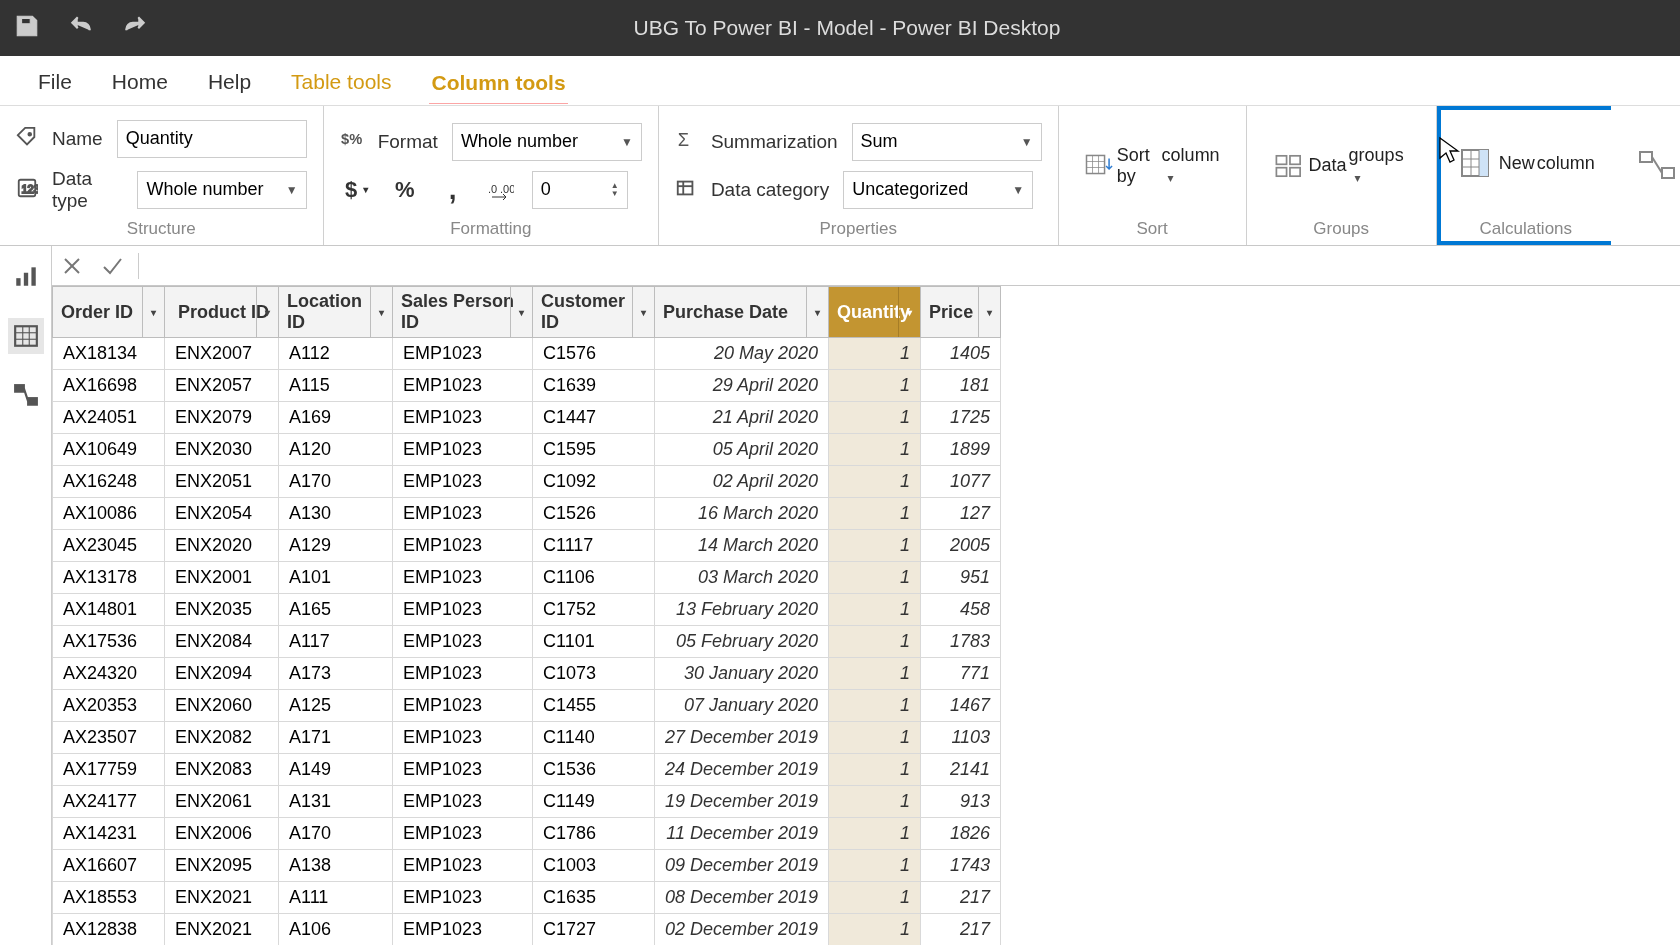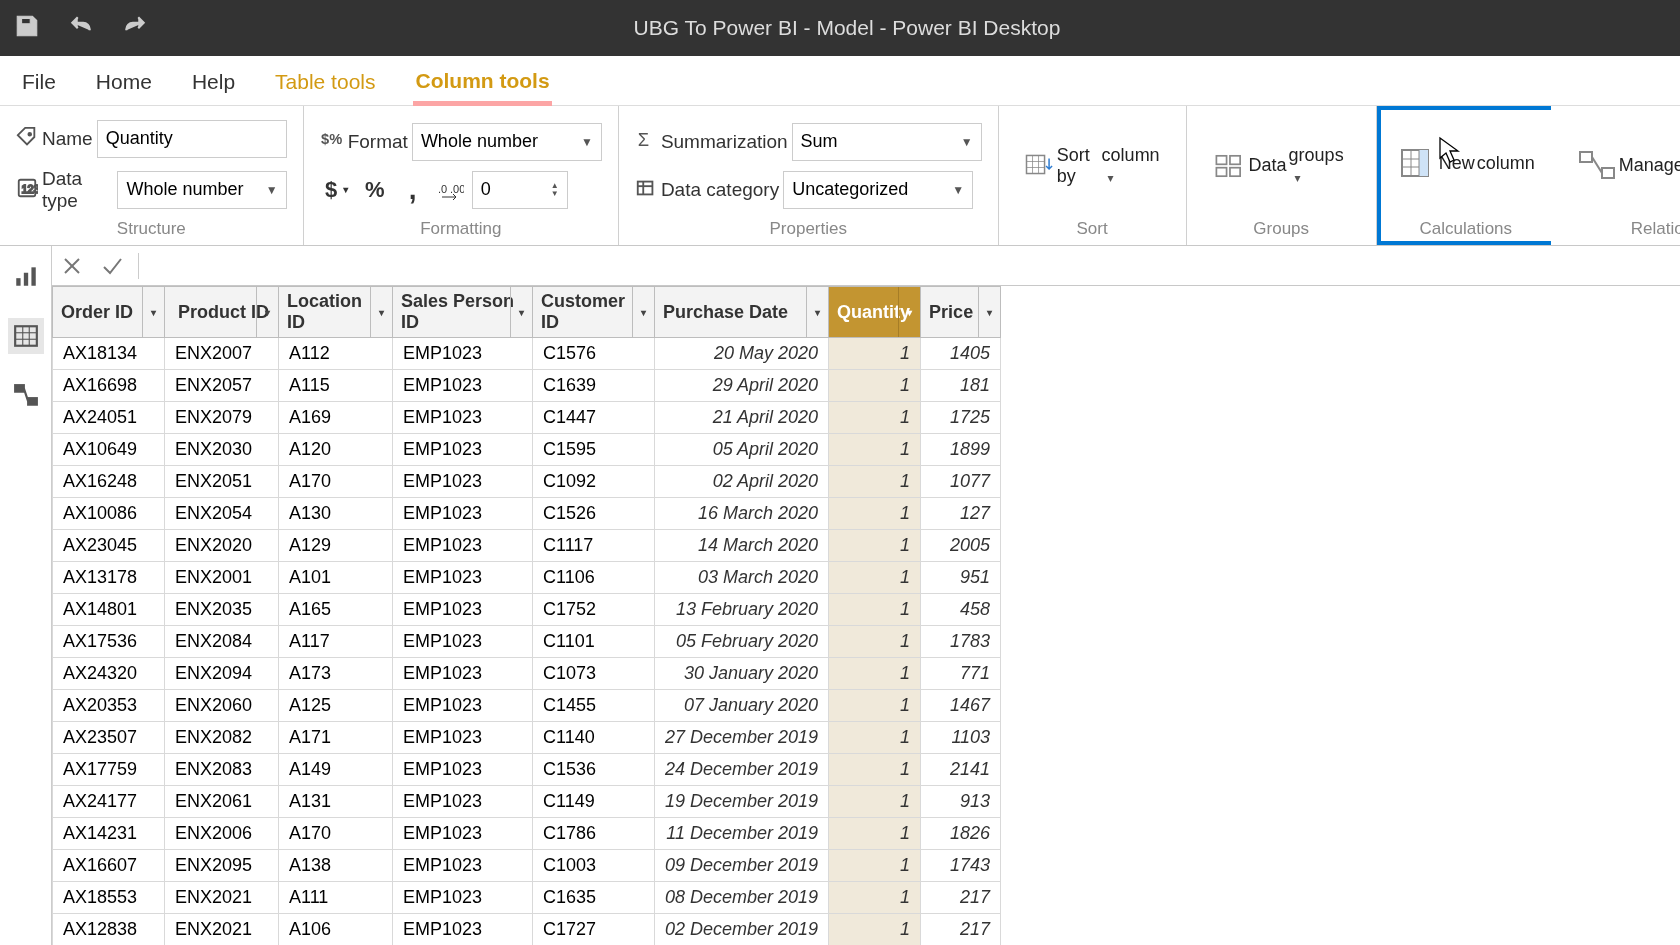--- a/index.html
+++ b/index.html
@@ -5,31 +5,31 @@
   * { margin:0; padding:0; box-sizing:border-box; font-family:"Segoe UI", Arial, sans-serif; }
   body { background:#fff; width:1680px; height:945px; overflow:hidden; }
 
   
   .titlebar { height:56px; background:#333; display:flex; align-items:center; padding:0 14px; }
   .tb-icons { display:flex; align-items:center; gap:28px; }
   .tb-icons svg { width:26px; height:26px; fill:#ccc; stroke:#ccc; }
   .tb-title { flex:1; text-align:center; color:#ddd; font-size:21px; font-weight:400; }
 
   
-  .tabrow { height:50px; background:#fff; display:flex; align-items:center; padding-left:20px; gap:36px; border-bottom:1px solid #ddd; }
+  .tabrow { height:50px; background:#fff; display:flex; align-items:center; padding-left:36px; gap:36px; border-bottom:1px solid #ddd; }
   .tab { font-size:21px; color:#333; cursor:pointer; padding:10px 2px 8px 2px; }
   .tab.amber { color:#d39a13; }
-  .tab.active { color:#d39a13; font-weight:600; border-bottom:5px solid #fca5a5; position:relative; top:2px;text-align:center;}
+  .tab.active { color:#d39a13; font-weight:600; border-bottom:1px solid #fca5a5; position:relative; top:2px;text-align:center;}
   
   
   .ribbon { height:140px; background:#fff; display:flex; align-items:stretch; border-bottom:1px solid #c8c8c8; }
   .group { border-right:1px solid #d0d0d0; display:flex; flex-direction:column; justify-content:space-between; padding:10px 16px 4px 16px; }
   .group .body { flex:1; display:flex; flex-direction:column; justify-content:center; gap:10px;}
   .group .glabel { text-align:center; font-size:17px; color:#888; padding:4px 0 2px 0;}
-  .ctrl-row { display:flex; align-items:center; gap:4px; }
+  .ctrl-row { display:flex; align-items:center; gap:14px; }
   .ctrl-lbl { font-size:19px; color:#333; }
   .txtfield, .select { height:38px; border:1px solid #ccc; background:#fff; font-size:18px; padding:2px 8px; display:flex; align-items:center; justify-content:space-between;}
   .txtfield { width:190px; }
   .select { width:190px; cursor:pointer; }
   .chev { font-size:12px; color:#555; margin-left:6px;}
   .iconbtn { width:34px; height:34px; display:inline-flex; align-items:center; justify-content:center; font-size:22px; cursor:pointer; color:#333;}
   .bigbtn { display:flex; flex-direction:row; align-items:center; justify-content:center; gap:2px; font-size:18px; color:#222; padding:4px 10px; cursor:pointer;}
   .bigbtn svg { width:40px; height:36px; }
   .highlight { border:4px solid #0078d4; padding:2px 6px 0 6px; }
   

